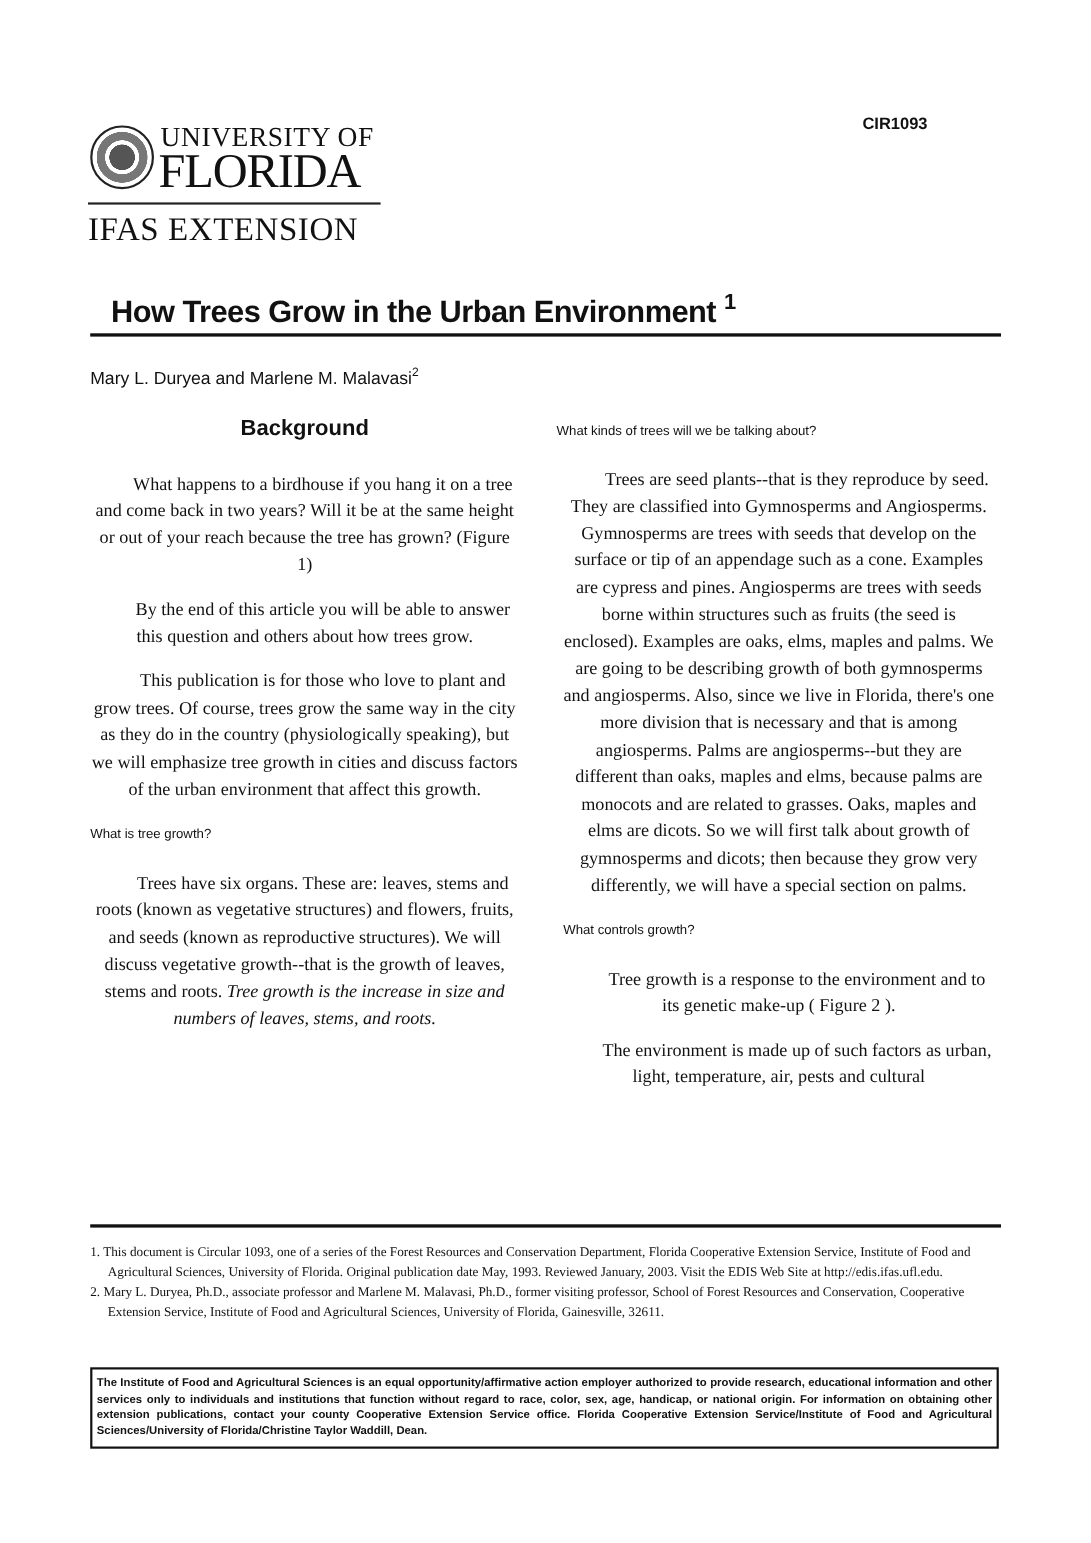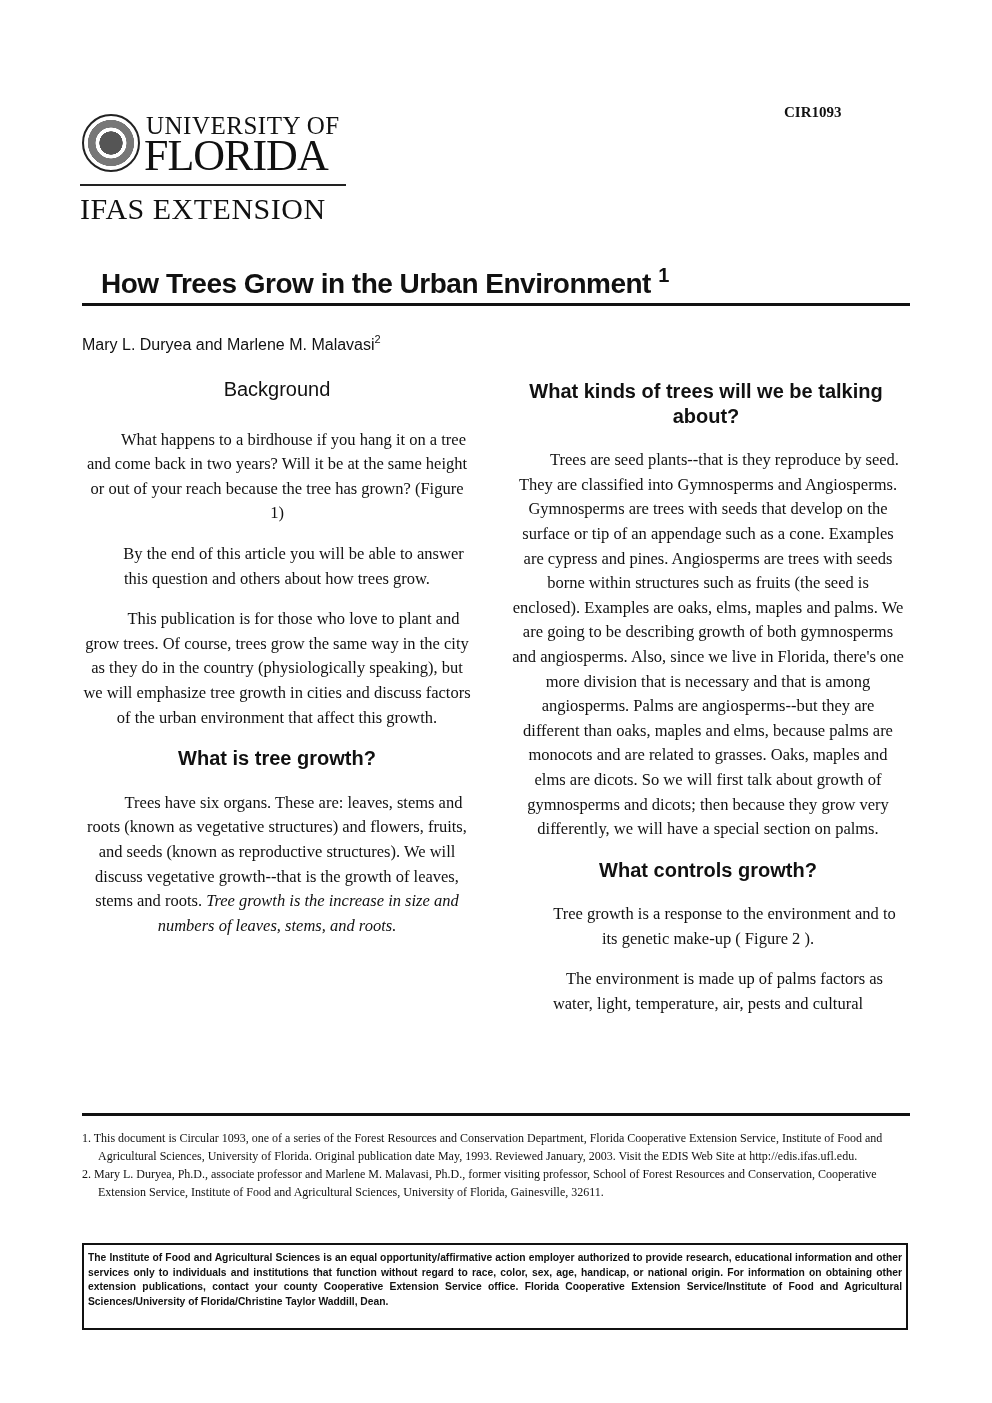--- a/index.html
+++ b/index.html
@@ -1,37 +1,37 @@
 <!DOCTYPE html>
 <html><head>
 <meta charset="utf-8">
 <style>
   html, body { margin:0; padding:0; background:#ffffff; }
   body { width:992px; height:1403px; position:relative; color:#111; font-family:"Liberation Serif", serif; overflow:hidden; }
   .abs { position:absolute; }
-  .cir { left:784px; top:104px; font-family:Liberation Serif, serif; font-weight:bold; font-size:15px; }
+  .cir { left:784px; top:104px; font-family:Liberation Sans, sans-serif; font-weight:bold; font-size:15px; }
   .logo { left:80px; top:108px; width:268px; height:120px; }
   .seal { position:absolute; left:2px; top:6px; width:58px; height:58px; border-radius:50%; border:2px solid #222; box-sizing:border-box; background:radial-gradient(circle, #555 0 30%, #fff 31% 40%, #777 41% 60%, #fff 61%); }
   .uni-of { position:absolute; left:66px; top:4px; font-family:"Liberation Serif", serif; font-size:25px; letter-spacing:0.5px; }
   .florida { position:absolute; left:64px; top:26px; font-family:"Liberation Serif", serif; font-size:44px; line-height:44px; letter-spacing:-1px; }
   .logo-rule { position:absolute; left:0; top:76px; width:266px; height:2px; background:#222; }
   .ifas { position:absolute; left:0; top:84px; font-family:"Liberation Serif", serif; font-size:30px; letter-spacing:0.5px;text-align:right; }
   .title { left:82px; top:268px; font-family:"Liberation Sans", sans-serif; font-weight:bold; font-size:28px; letter-spacing:-0.5px;margin-left:19px; }
   .title sup { font-size:20px; position:relative; top:-4px; vertical-align:top; }
   .title-rule { left:82px; top:303px; width:828px; height:3px; background:#111; }
   .authors { left:82px; top:336px; font-family:"Liberation Sans", sans-serif; font-size:16px; }
   .authors sup { font-size:11px; vertical-align:top; position:relative; top:-3px; }
   .col { width:390px; font-size:16.5px; line-height:24.6px; }
   .col p { margin:0 0 16px 0; text-indent:33px;text-align:center; }
-  .h-main { font-family:"Liberation Sans", sans-serif; font-weight:normal; font-size:20px; text-align:center; }
-  .h-sub { font-family:"Liberation Sans", sans-serif; font-weight:bold; font-size:20px; text-align:center; }
+  .h-main { font-family:"Liberation Sans", sans-serif; font-weight:bold; font-size:20px; text-align:center; }
+  .h-sub { font-family:"Liberation Sans", sans-serif; font-weight:normal; font-size:12px; text-align:left; }
   .foot-rule { left:82px; top:1113px; width:828px; height:3px; background:#111; }
   .footnotes { left:82px; top:1129px; width:828px; font-size:12px; line-height:18px; }
   .footnotes .fn { padding-left:16px; text-indent:-16px; margin:0; }
-  .notice { left:82px; top:1243px; width:826px; height:87px; border:2px solid #111; box-sizing:border-box; padding:6px 4px; font-family:"Liberation Sans", sans-serif; font-weight:bold; font-size:10.3px; line-height:14.5px; text-align:justify; }
+  .notice { left:82px; top:1243px; width:826px; height:74px; border:2px solid #111; box-sizing:border-box; padding:6px 4px; font-family:"Liberation Sans", sans-serif; font-weight:bold; font-size:10.3px; line-height:14.5px; text-align:justify; }
 </style>
 </head>
 <body>
 
 <div class="abs cir">CIR1093</div>
 
 <div class="abs logo">
   <div class="seal"></div>
   <div class="uni-of">UNIVERSITY OF</div>
   <div class="florida">FLORIDA</div>
@@ -51,21 +51,21 @@
   <p>This publication is for those who love to plant and grow trees. Of course, trees grow the same way in the city as they do in the country (physiologically speaking), but we will emphasize tree growth in cities and discuss factors of the urban environment that affect this growth.</p>
   <div class="h-sub" style="margin:6px 0 20px 0;">What is tree growth?</div>
   <p><span>Trees have six organs. These are: leaves, stems and roots (known as vegetative structures) and flowers, fruits, and seeds (known as reproductive structures). We will discuss vegetative growth--that is the growth of leaves, stems and roots. </span><i>Tree growth is the increase in size and numbers of leaves, stems, and roots.</i></p>
 </div>
 
 <div class="abs col" style="left:512px; top:379px; width:392px;">
   <div class="h-sub" style="margin-left:-6px; width:400px; margin-bottom:20px;">What kinds of trees will we be talking about?</div>
   <p>Trees are seed plants--that is they reproduce by seed. They are classified into Gymnosperms and Angiosperms. Gymnosperms are trees with seeds that develop on the surface or tip of an appendage such as a cone. Examples are cypress and pines. Angiosperms are trees with seeds borne within structures such as fruits (the seed is enclosed). Examples are oaks, elms, maples and palms. We are going to be describing growth of both gymnosperms and angiosperms. Also, since we live in Florida, there's one more division that is necessary and that is among angiosperms. Palms are angiosperms--but they are different than oaks, maples and elms, because  palms are  monocots and are  related  to grasses. Oaks, maples and elms are dicots. So we will first talk about growth of gymnosperms and dicots; then because they grow very differently, we will have a special section on palms.</p>
   <div class="h-sub" style="margin:10px 0 20px 0;">What controls growth?</div>
   <p>Tree growth is a response to the environment and to its genetic make-up ( Figure 2 ).</p>
-  <p>The environment is made up of palms factors as water, light, temperature, air, pests and cultural</p>
+  <p>The environment is made up of such factors as urban, light, temperature, air, pests and cultural</p>
 </div>
 
 <div class="abs foot-rule"></div>
 <div class="abs footnotes">
   <p class="fn">1. This document is Circular 1093, one of a series of the Forest Resources and Conservation Department, Florida Cooperative Extension Service, Institute of Food and Agricultural Sciences, University of Florida. Original publication date May, 1993.  Reviewed January, 2003. Visit the EDIS Web Site at http://edis.ifas.ufl.edu.</p>
   <p class="fn">2. Mary L. Duryea, Ph.D., associate professor and Marlene M. Malavasi, Ph.D., former visiting professor, School of Forest Resources and Conservation, Cooperative Extension Service, Institute of Food and Agricultural Sciences, University of Florida, Gainesville, 32611.</p>
 </div>
 
 <div class="abs notice">The Institute of Food and Agricultural Sciences is an equal opportunity/affirmative action employer authorized to provide research, educational information and other services only to individuals and institutions that function without regard to race, color, sex, age, handicap, or national origin. For information on obtaining other extension publications, contact your county Cooperative Extension Service office. Florida Cooperative Extension Service/Institute of Food and Agricultural Sciences/University of Florida/Christine Taylor Waddill, Dean.</div>
 

